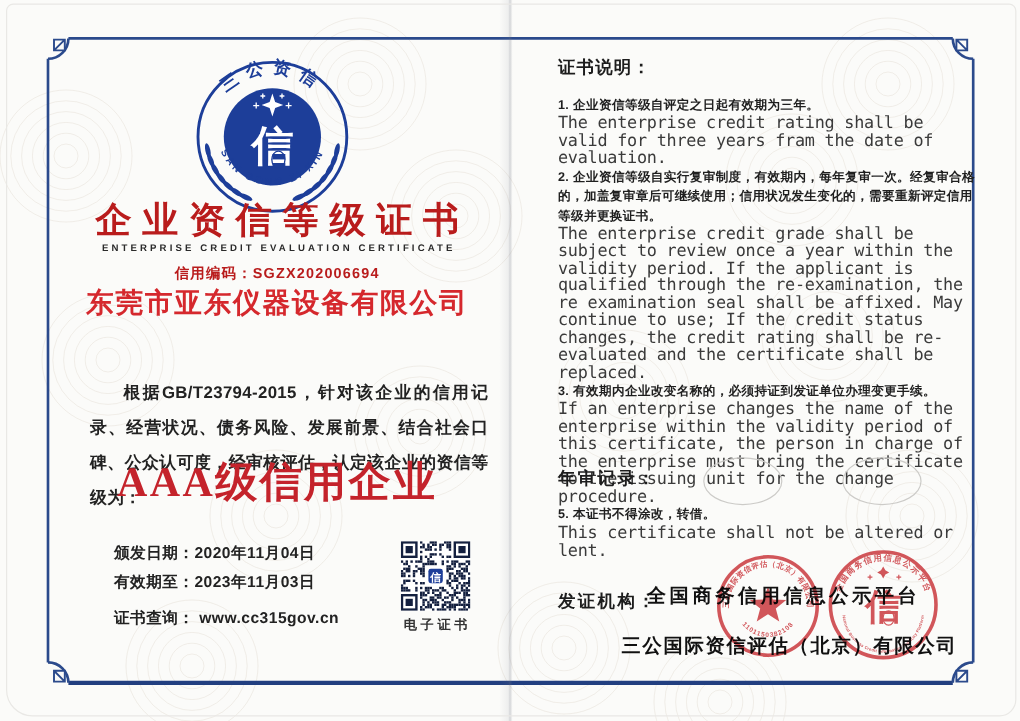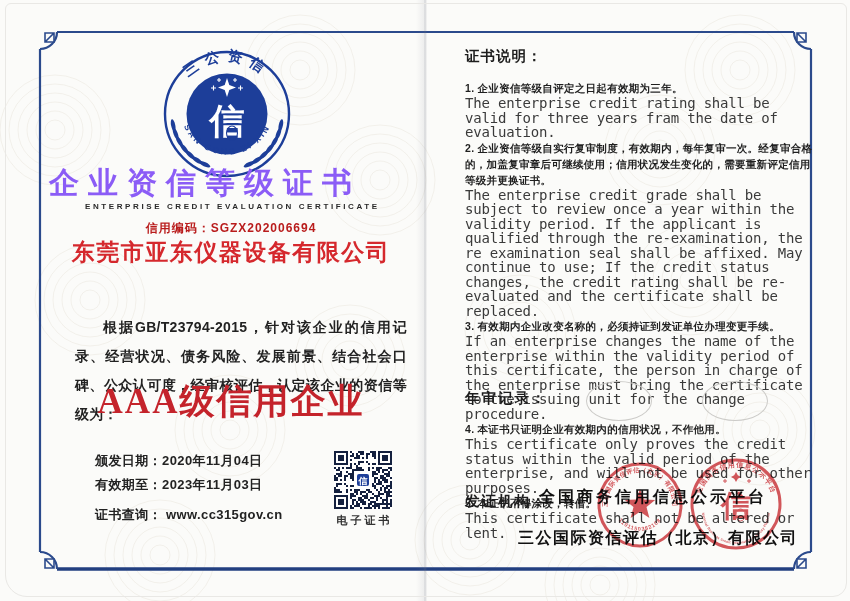--- a/index.html
+++ b/index.html
@@ -8,22 +8,22 @@
   .paper-edge{position:absolute;left:5px;top:3px;right:3px;bottom:4px;
         border:1.5px solid #e9e8e5;border-radius:6px 6px 14px 22px;pointer-events:none;}
   .wm,.border-svg{position:absolute;left:0;top:0;width:850px;height:601px;pointer-events:none;}
   .fold{position:absolute;left:416px;top:0;width:18px;height:601px;
         background:linear-gradient(90deg,rgba(0,0,0,0) 0%,rgba(120,125,140,.10) 42%,
         rgba(110,115,130,.28) 50%,rgba(255,255,255,0) 62%);}
   .left-page{position:absolute;left:40px;top:32px;width:382px;height:538px;}
   .right-page{position:absolute;left:443px;top:32px;width:386px;height:560px;}
 
   .logo{position:absolute;left:117px;top:12px;width:140px;height:140px;}
-  .title{position:absolute;left:0;top:131px;width:382px;
-        font-family:"Liberation Serif",serif;font-size:30px;font-weight:900;color:#8b5cf6;
+  .title{position:absolute;left:0;top:131px;width:382px;text-align:center;
+        font-family:"Liberation Serif",serif;font-size:30px;font-weight:900;color:#b91c1c;
         letter-spacing:9px;text-indent:9px;white-space:nowrap;}
   .subtitle{position:absolute;left:0;top:170px;width:382px;text-align:center;
         font-size:8px;font-weight:bold;color:#2a2a2a;letter-spacing:2.6px;text-indent:2.6px;white-space:nowrap;}
   .credit-line{position:absolute;left:0;top:188px;width:382px;text-align:center;
         font-size:12px;font-weight:600;color:#b91c1c;letter-spacing:1px;}
   .company{position:absolute;left:0;top:205px;width:382px;text-align:center;
         font-size:23px;font-weight:800;color:#d5282d;letter-spacing:1.5px;white-space:nowrap;}
   .social{position:absolute;left:0;top:249px;width:382px;text-align:center;
         font-size:12.5px;font-weight:700;color:#1a1a1a;letter-spacing:1.2px;}
   .body-par{position:absolute;left:22px;top:281px;width:332px;
@@ -529,24 +529,20 @@
       </div>
       <div class="instr-item">
         <div class="zh">2. 企业资信等级自实行复审制度，有效期内，每年复审一次。经复审合格的，加盖复审章后可继续使用；信用状况发生变化的，需要重新评定信用等级并更换证书。</div>
         <div class="en">The enterprise credit grade shall be subject to review once a year within the validity period. If the applicant is qualified through the re-examination, the re examination seal shall be affixed. May continue to use; If the credit status changes, the credit rating shall be re-evaluated and the certificate shall be replaced.</div>
       </div>
       <div class="instr-item">
         <div class="zh">3. 有效期内企业改变名称的，必须持证到发证单位办理变更手续。</div>
         <div class="en">If an enterprise changes the name of the enterprise within the validity period of this certificate, the person in charge of the enterprise must bring the certificate to the issuing unit for the change procedure.</div>
       </div>
       <div class="instr-item">
-        <div class="zh">4. 本证书只证明企业有效期内的信用状况，不作他用。</div>
-        <div class="en">This certificate only proves the credit status within the valid period of the enterprise, and will not be used for other purposes.</div>
-      </div>
-      <div class="instr-item">
         <div class="zh">5. 本证书不得涂改，转借。</div>
         <div class="en">This certificate shall not be altered or lent.</div>
       </div>
     </div>
 
     <div class="annual">年审记录：</div>
     <div class="oval oval1"></div>
     <div class="oval oval2"></div>
 
     <div class="issuer-label">发证机构：</div>

